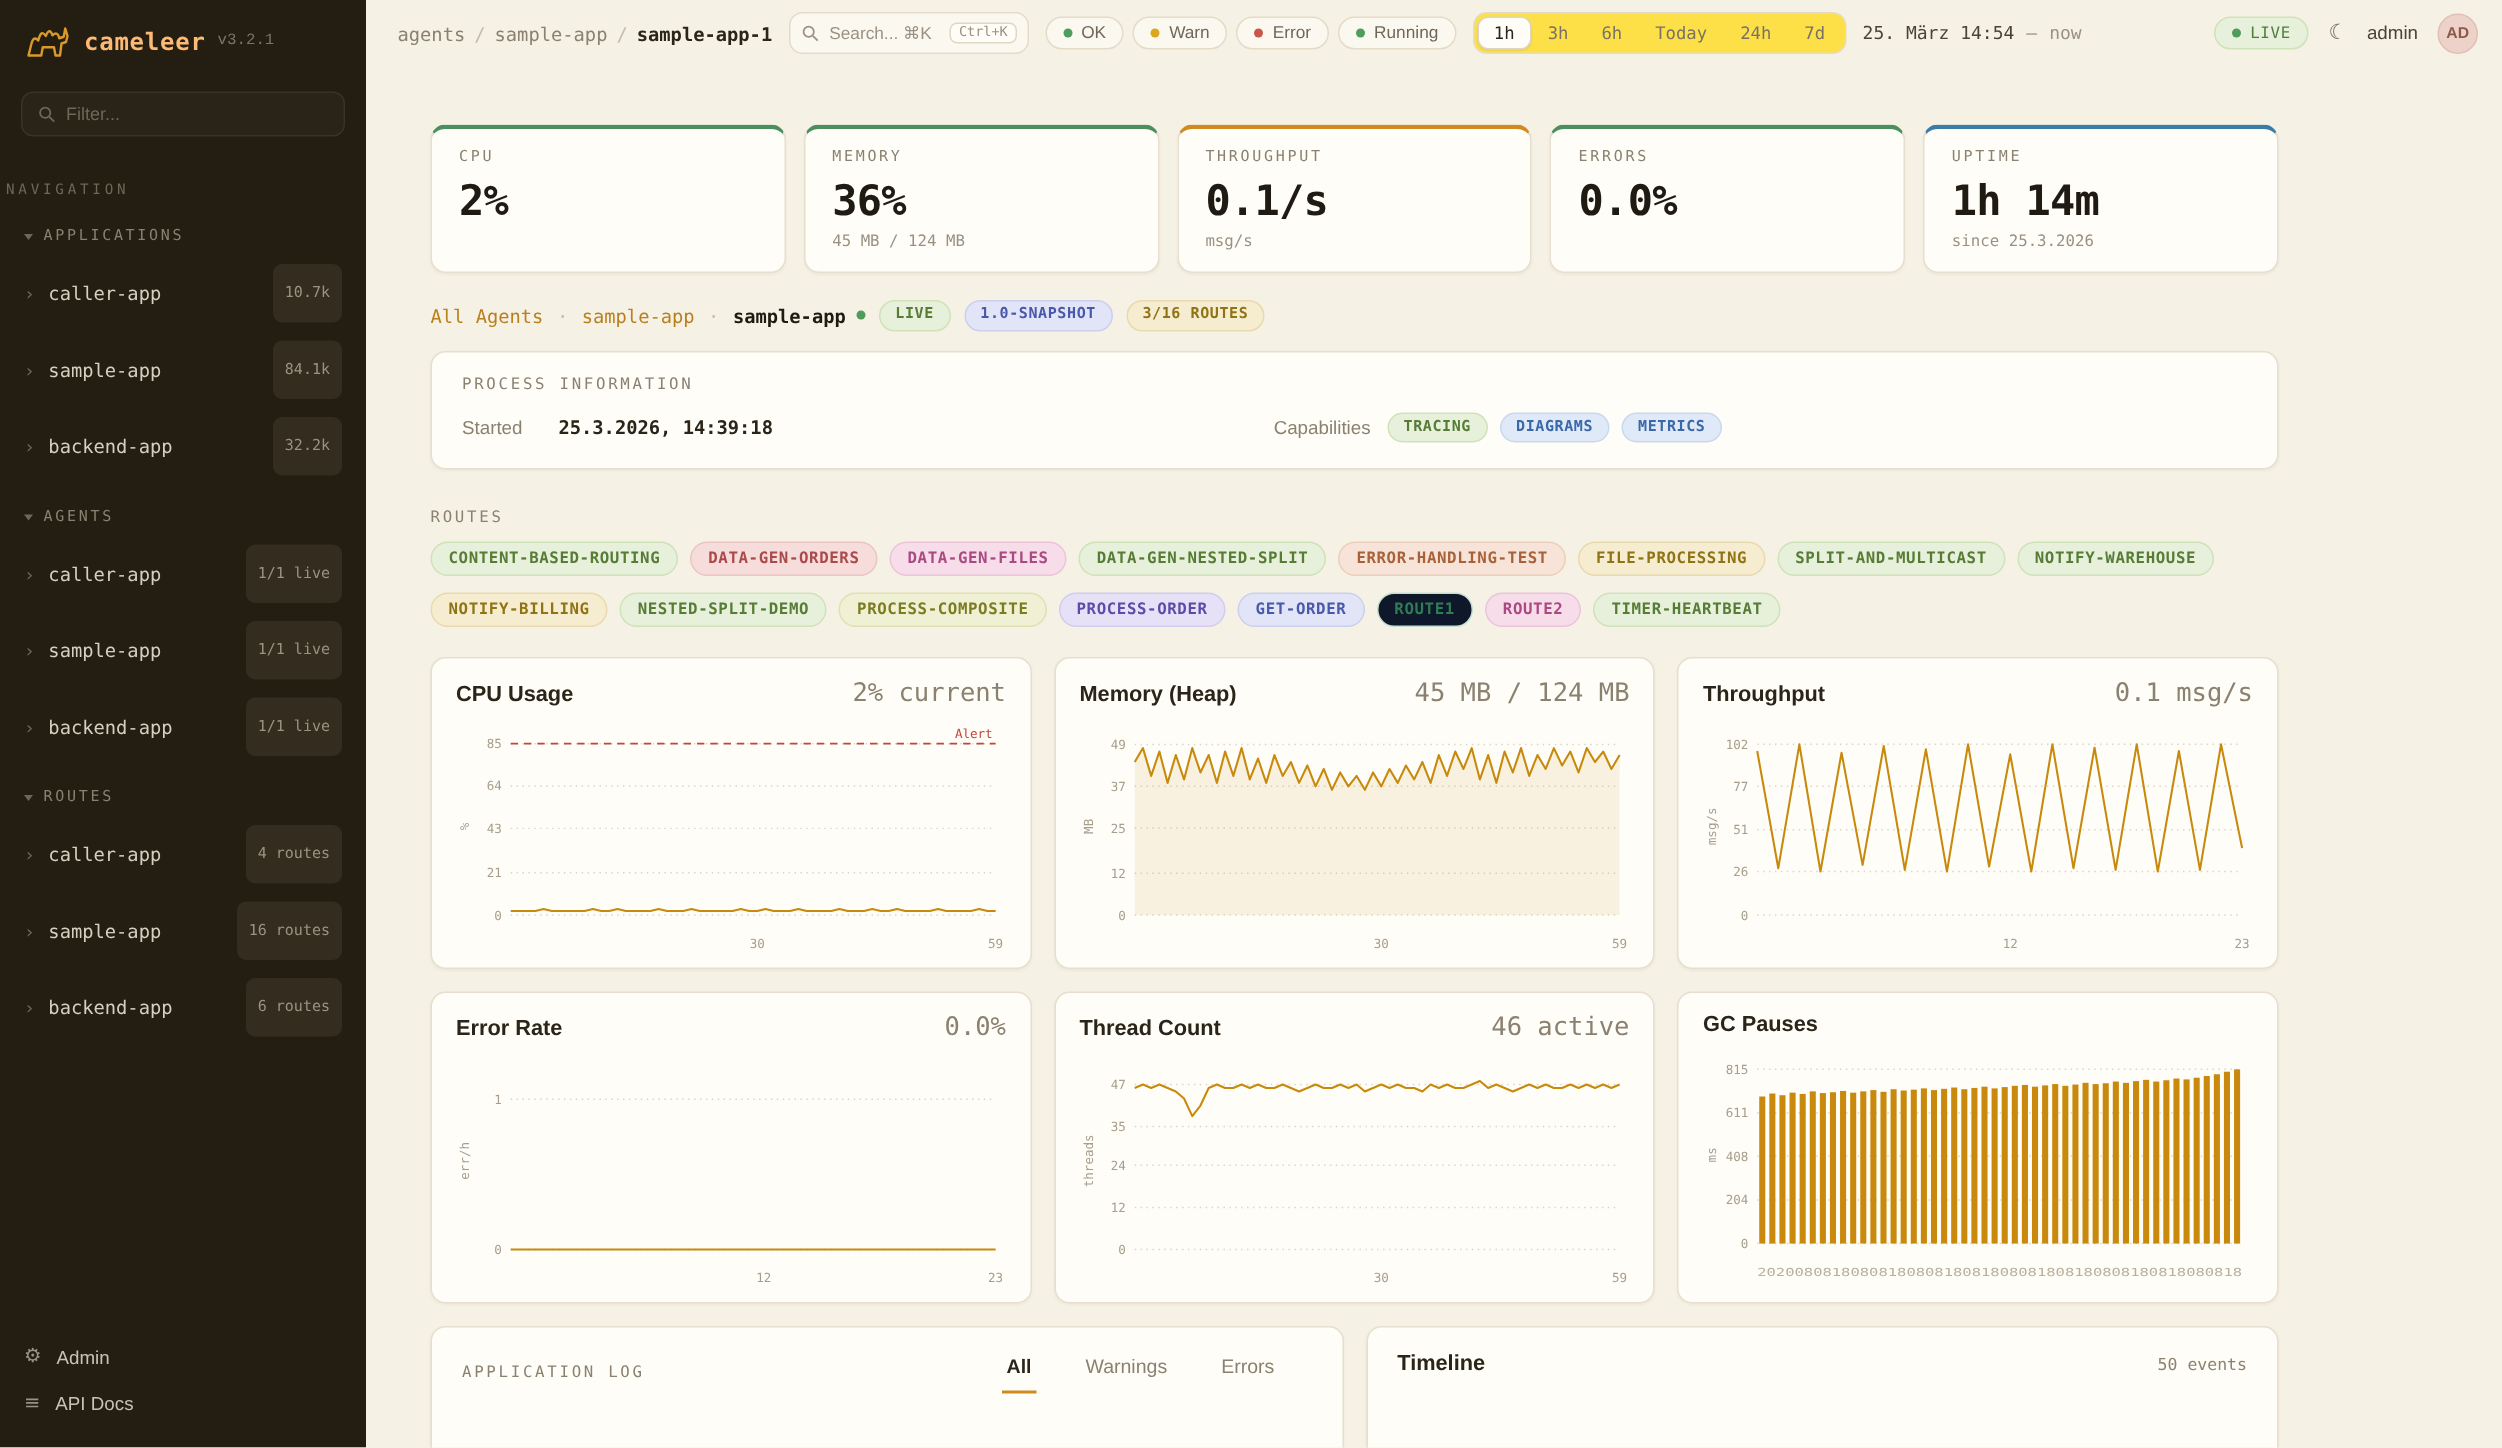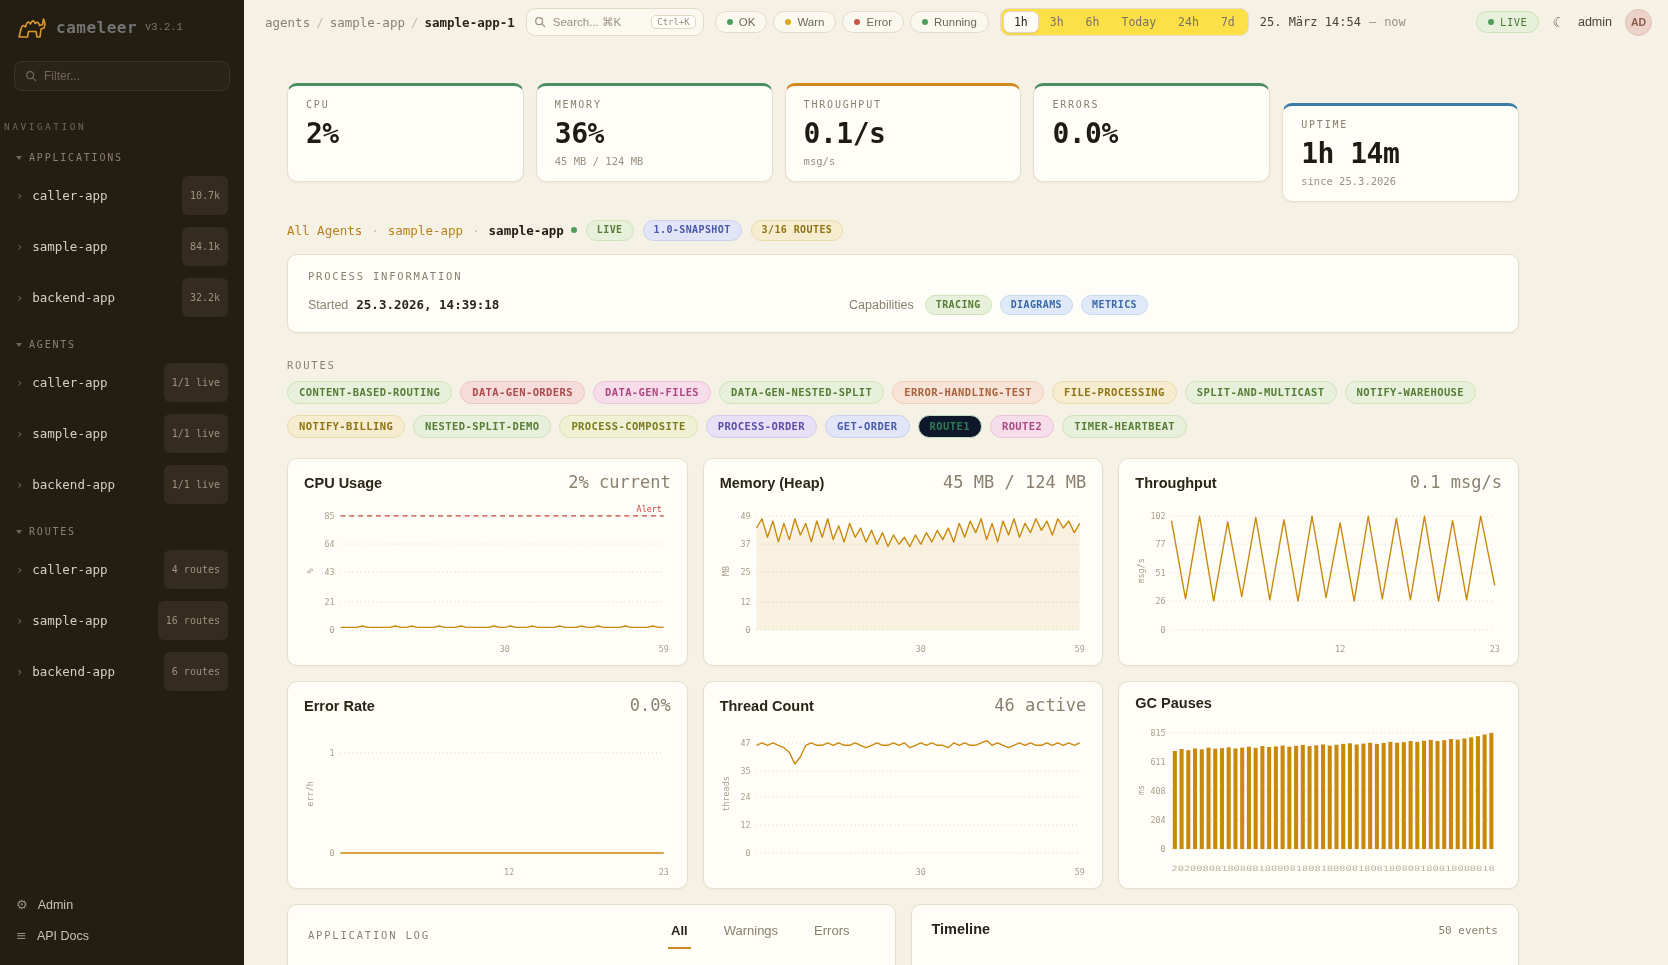--- a/index.html
+++ b/index.html
@@ -4,42 +4,42 @@
 <style>
   *{box-sizing:border-box;margin:0;padding:0}
   html,body{width:1668px;height:965px;overflow:hidden}
   body{background:#f6f1e5;font-family:"Liberation Sans",sans-serif;color:#2a2419}
   button{font:inherit;background:none;border:none;cursor:pointer;color:inherit}
   .app{display:flex;width:1668px;height:965px}
 
   
   .sidebar{width:244px;flex-shrink:0;background:#241d12;color:#d6cfc0;display:flex;flex-direction:column}
   .logo-row{display:flex;align-items:center;gap:8px;padding:15px 16px 16px}
-  .logo-text{font-family:"DejaVu Sans Mono",monospace;font-weight:bold;font-size:16px;color:#737373;letter-spacing:.5px}
+  .logo-text{font-family:"DejaVu Sans Mono",monospace;font-weight:bold;font-size:16px;color:#fdba74;letter-spacing:.5px}
   .version{font-size:10.5px;color:#7d7464;font-family:Liberation Mono, monospace}
   .filter-box{margin:6px 14px 0;display:flex;align-items:center;gap:7px;border:1px solid #3a3226;border-radius:8px;padding:7px 10px;background:#2a2317}
   .filter-box .ph{font-size:12px;color:#6f6656}
   .nav-label{padding:30px 4px 4px;font-size:9.5px;letter-spacing:2.5px;color:#6f6656;font-family:"DejaVu Sans Mono",monospace}
   .group-label{display:flex;align-items:center;gap:7px;padding:16px 16px 7px;font-size:10px;letter-spacing:1.8px;color:#8a8070;font-family:"DejaVu Sans Mono",monospace}
   .tri{width:0;height:0;border-left:3.5px solid transparent;border-right:3.5px solid transparent;border-top:4.5px solid #6f6656;display:inline-block}
   .item{display:flex;align-items:center;gap:9px;padding:6px 16px;font-size:12.5px;font-family:"DejaVu Sans Mono",monospace;color:#d6cfc0;cursor:pointer}
   .item .chev{color:#6f6656;font-size:12px;line-height:1}
   .item .ibadge{margin-left:auto;background:#342c1f;color:#9c9280;font-size:10px;padding:14px 8px;border-radius:6px}
   .sidebar-footer{margin-top:auto;padding:14px 16px 22px;display:flex;flex-direction:column;gap:16px}
   .foot-item{display:flex;align-items:center;gap:10px;font-size:12.5px;color:#c9c2b4;cursor:pointer}
   .foot-item .ficon{color:#9a9182;font-size:13px;font-family:"DejaVu Sans",sans-serif}
 
   
   main{flex:1;display:flex;flex-direction:column;min-width:0}
   .topbar{height:44px;display:flex;align-items:center;gap:11px;padding:0 16px 0 21px;flex-shrink:0}
   .crumbs{display:flex;align-items:center;gap:6px;font-family:"DejaVu Sans Mono",monospace;font-size:12.5px;white-space:nowrap}
   .crumb{color:#8a8170;cursor:pointer}
   .crumb.current{color:#2a2419;font-weight:bold;cursor:default}
   .bsep{color:#c4bca9}
-  .search{display:flex;align-items:center;gap:7px;width:178px;height:28px;background:#fbf8f0;border:1px solid #e4dcc9;border-radius:9px;padding:0 7px;flex-shrink:0;cursor:text}
+  .search{display:flex;align-items:center;gap:7px;width:160px;height:28px;background:#fbf8f0;border:1px solid #e4dcc9;border-radius:9px;padding:0 7px;flex-shrink:0;cursor:text}
   .search .ph{font-size:11.5px;color:#9a9182;flex:1;white-space:nowrap;overflow:hidden}
   .search .kbd{font-size:9px;color:#9a9182;border:1px solid #e0d8c4;border-radius:5px;padding:1px 5px;background:#fffdf8;font-family:"DejaVu Sans Mono",monospace;white-space:nowrap}
   .status-pills{display:flex;gap:6px}
   .spill{display:flex;align-items:center;gap:6px;border:1px solid #e4dcc9;background:#fbf8f0;border-radius:999px;padding:4px 11px;font-size:11.5px;color:#6f675a;cursor:pointer;white-space:nowrap}
   .spill .dot,.live-pill .dot,.livedot{width:6px;height:6px;border-radius:50%;display:inline-block}
   .seg{display:flex;background:#fde047;border:1px solid #e4dcc9;border-radius:9px;padding:2px;font-family:"DejaVu Sans Mono",monospace}
   .segbtn{font-size:11.5px;color:#7a7264;padding:4px 11px;border-radius:7px;white-space:nowrap}
   .segbtn.active{background:#fffdf8;color:#2a2419;border:1px solid #ded5c2;box-shadow:0 1px 1px rgba(60,50,30,.08);padding:3px 10px}
   .daterange{display:flex;align-items:center;gap:8px;font-family:"DejaVu Sans Mono",monospace;font-size:12px;color:#4a4336;white-space:nowrap;cursor:pointer}
   .daterange .dim{color:#9a9182}
@@ -74,21 +74,21 @@
   .pill.salmon{background:#f7e3d8;border-color:#eccfba;color:#a8623a}
   .pill.amber{background:#f6eccf;border-color:#e8daab;color:#8f7415}
   .pill.olive{background:#eff0d4;border-color:#dfe1b0;color:#7b7b20}
   .pill.purple{background:#e7e1f7;border-color:#d4cbee;color:#5c4ca8}
   .pill.indigo{background:#e1e5f7;border-color:#cad0ee;color:#4858aa}
   .pill.teal{background:#0f172a;border-color:#c2e0ce;color:#2f7c56}
   .pill.blue{background:#dfe9f7;border-color:#c8d8ee;color:#3a68a8}
 
   .process{padding:15px 20px 17px}
   .card-label{font-family:"DejaVu Sans Mono",monospace;font-size:10.5px;letter-spacing:1.8px;color:#8a8170}
-  .proc-row{display:flex;align-items:center;gap:8px;margin-top:13px}
+  .proc-row{display:flex;align-items:center;gap:24px;margin-top:13px}
   .muted{font-size:12.5px;color:#8a8170}
   .mono-val{font-family:"DejaVu Sans Mono",monospace;font-size:12.5px;color:#2a2419;font-weight:bold}
   .cap-wrap{margin-left:auto;margin-right:350px;display:flex;align-items:center;gap:11px}
   .cap-pills{display:flex;gap:8px}
 
   .routes-label{font-family:"DejaVu Sans Mono",monospace;font-size:10.5px;letter-spacing:1.8px;color:#8a8170;margin:26px 0 10px}
   .route-pills{display:flex;flex-wrap:wrap;gap:11px 8px}
   .rpill{font-size:10.5px;padding:4px 11px;cursor:pointer}
 
   .charts{display:grid;grid-template-columns:repeat(3,1fr);gap:15px;margin-top:20px}
@@ -278,21 +278,21 @@
           </div>
           <div class="stat-card" style="border-top-color: rgb(208, 138, 30);">
             <div class="stat-label">THROUGHPUT</div>
             <div class="stat-value">0.1/s</div>
             <div class="stat-sub">msg/s</div>
           </div>
           <div class="stat-card" style="border-top-color: rgb(76, 143, 94);">
             <div class="stat-label">ERRORS</div>
             <div class="stat-value">0.0%</div>
           </div>
-          <div class="stat-card" style="border-top-color: rgb(58, 124, 168); margin-top: 20px;">
+          <div class="stat-card" style="border-top-color: rgb(58, 124, 168);">
             <div class="stat-label">UPTIME</div>
             <div class="stat-value">1h 14m</div>
             <div class="stat-sub">since 25.3.2026</div>
           </div>
         </div>
 
       <div class="agentbar row-w" id="agentBar">
           <a class="alink">All Agents</a>
           <span class="dotsep">·</span>
           <a class="alink">sample-app</a>

